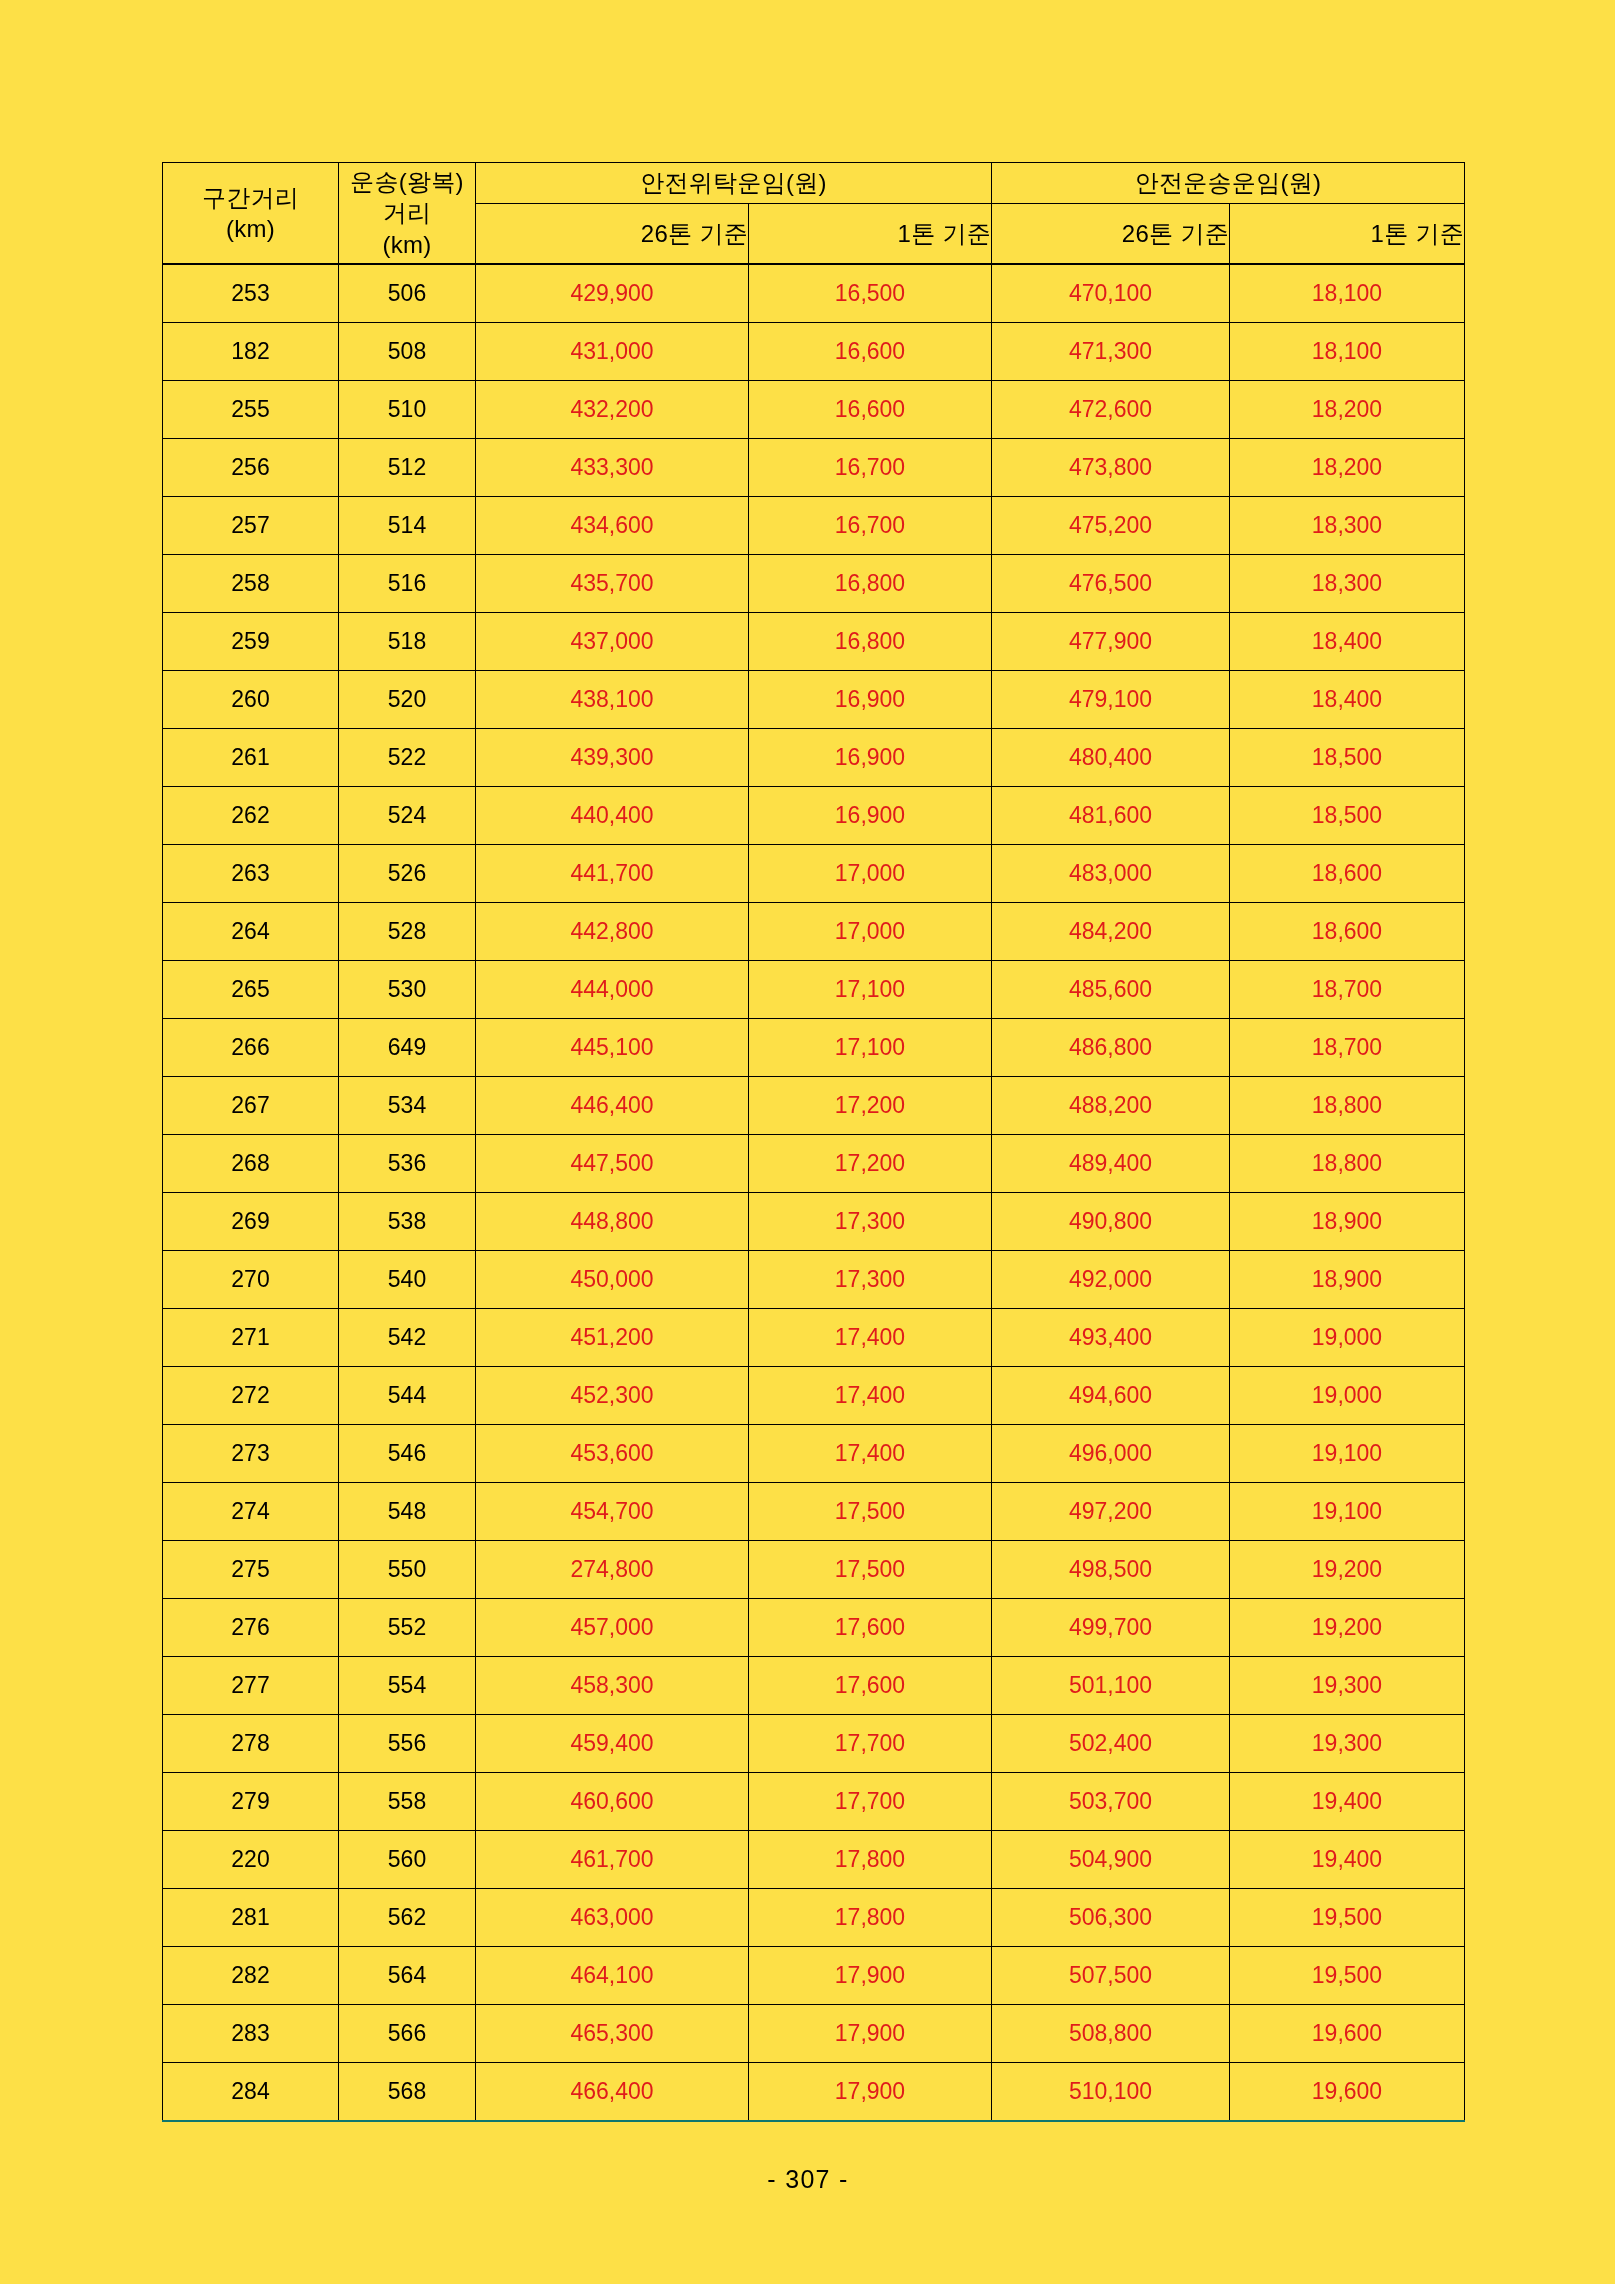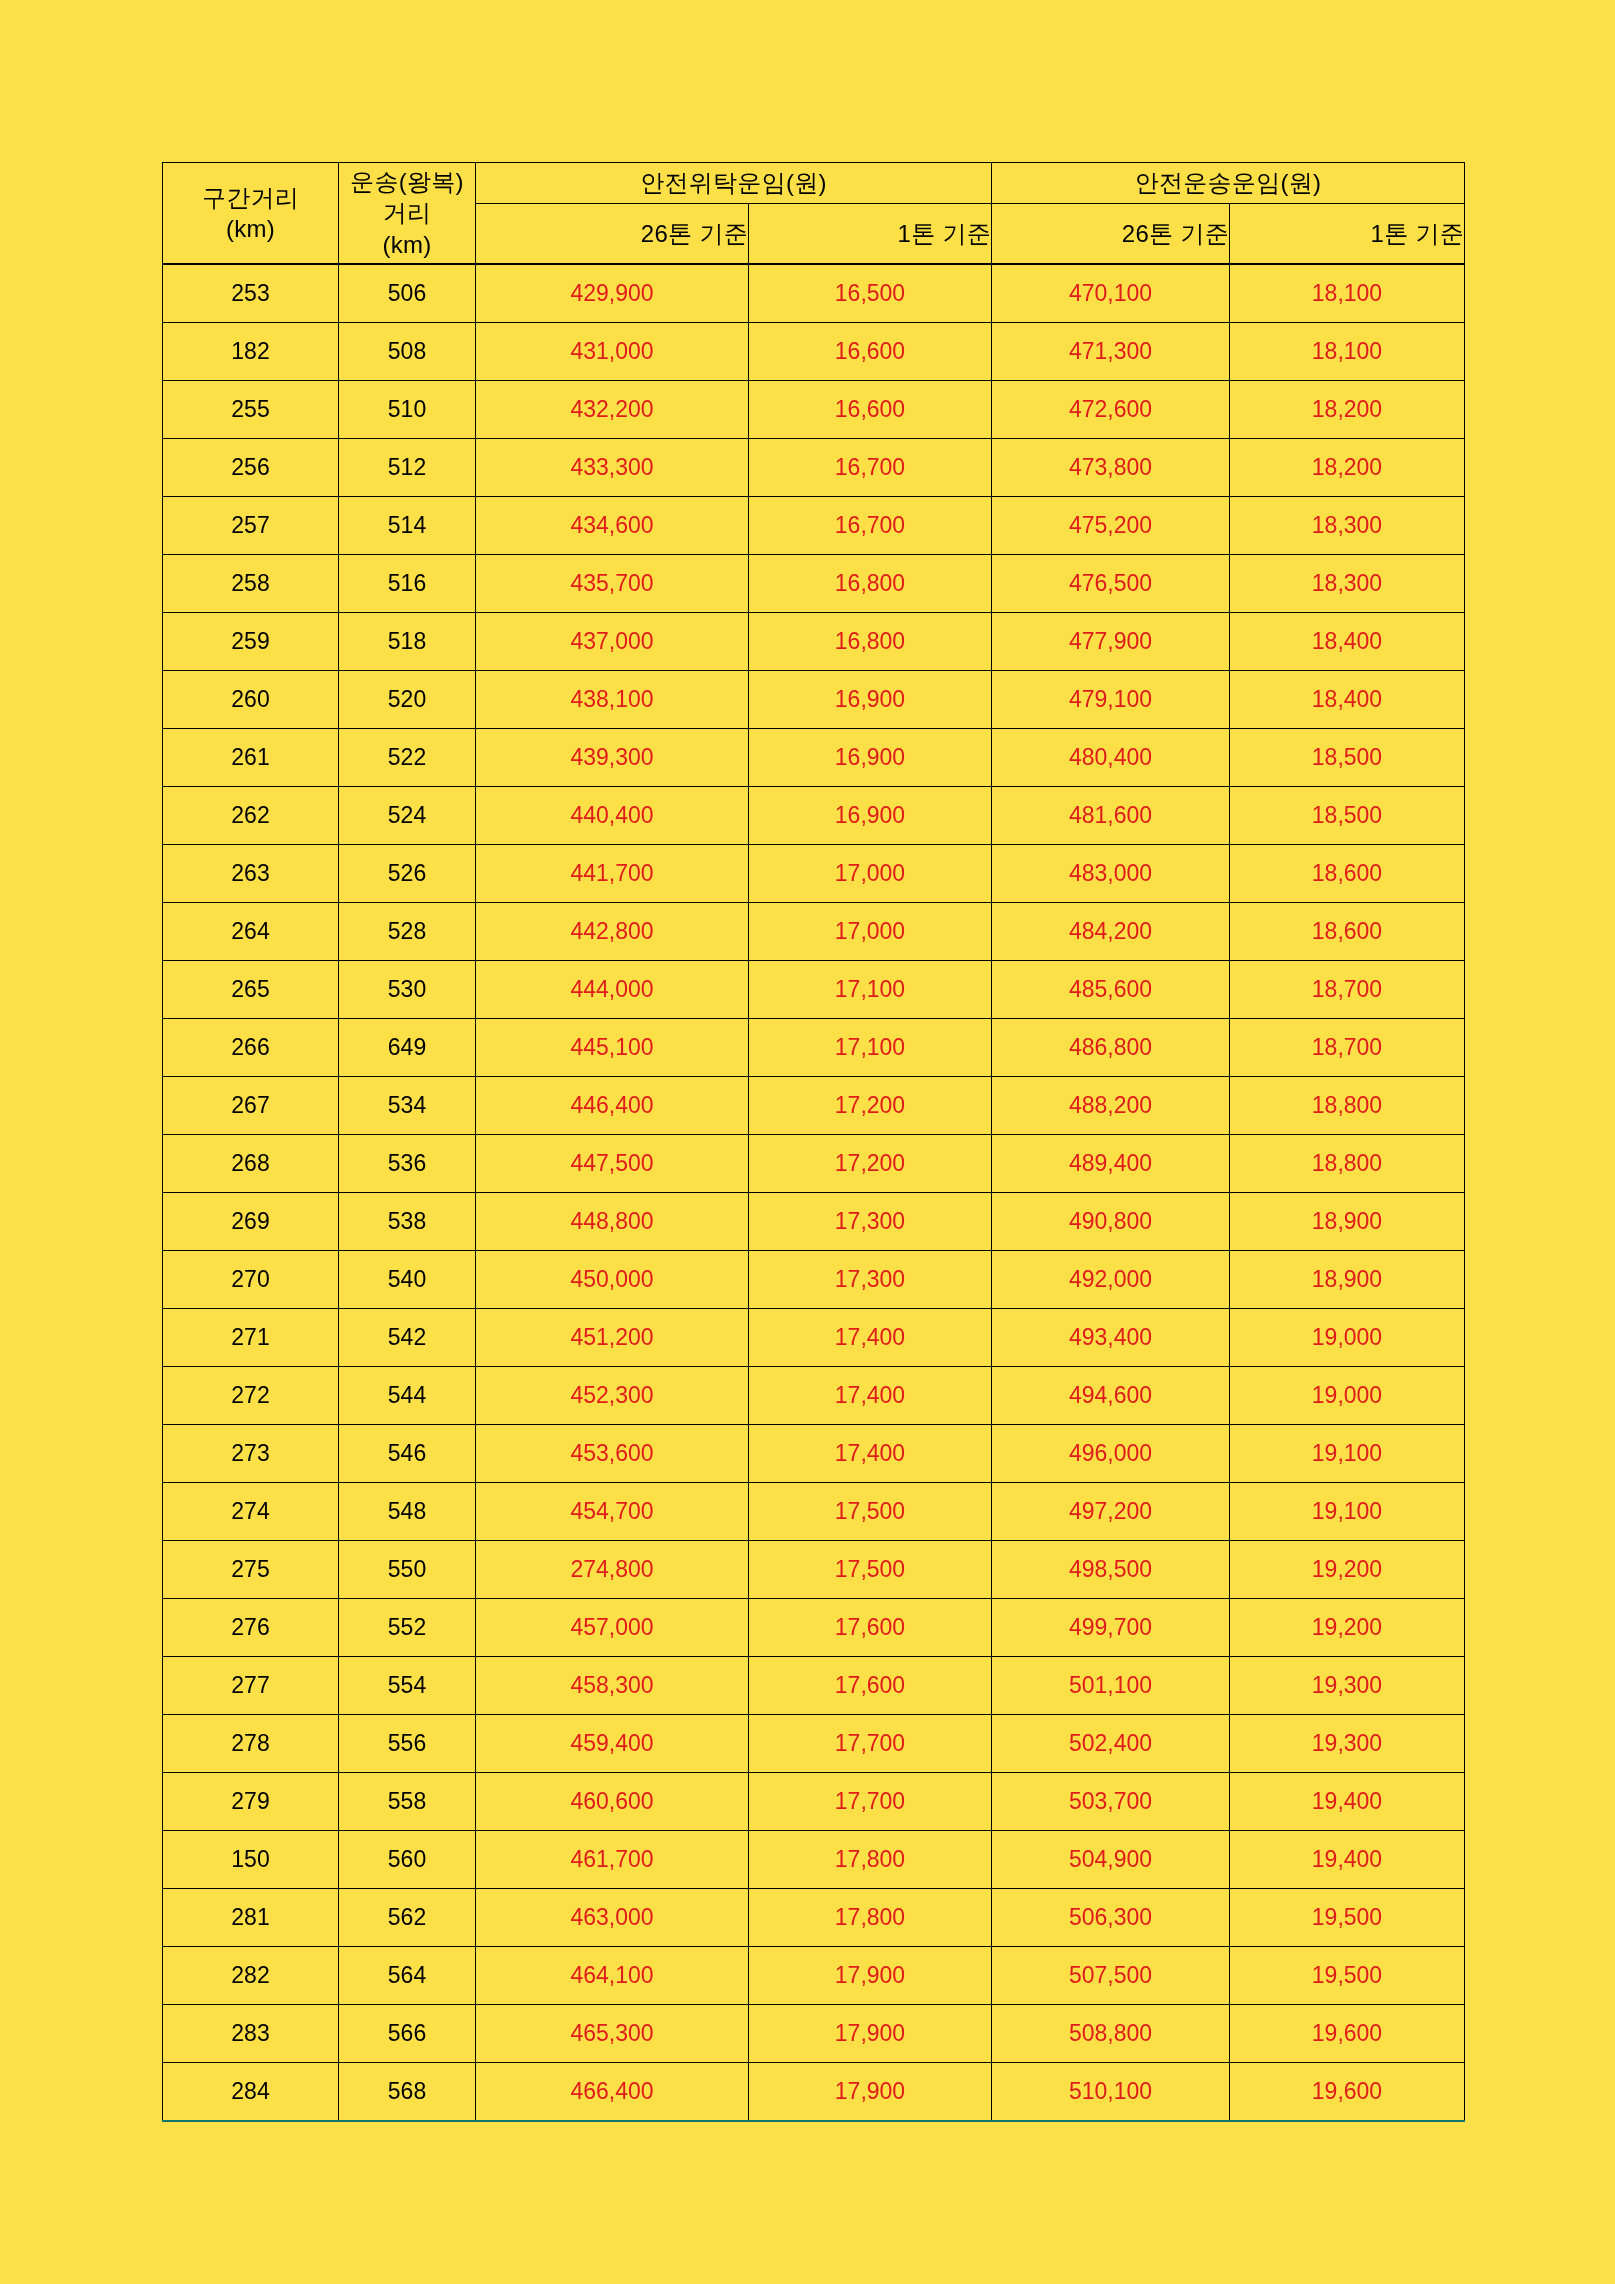--- a/index.html
+++ b/index.html
@@ -348,21 +348,21 @@
         </tr>
         <tr>
           <td class="v-dist">279</td>
           <td class="v-dist">558</td>
           <td class="v-fare">460,600</td>
           <td class="v-fare">17,700</td>
           <td class="v-fare">503,700</td>
           <td class="v-fare">19,400</td>
         </tr>
         <tr>
-          <td class="v-dist">150</td>
+          <td class="v-dist">220</td>
           <td class="v-dist">560</td>
           <td class="v-fare">461,700</td>
           <td class="v-fare">17,800</td>
           <td class="v-fare">504,900</td>
           <td class="v-fare">19,400</td>
         </tr>
         <tr>
           <td class="v-dist">281</td>
           <td class="v-dist">562</td>
           <td class="v-fare">463,000</td>
@@ -390,15 +390,16 @@
           <td class="v-dist">284</td>
           <td class="v-dist">568</td>
           <td class="v-fare">466,400</td>
           <td class="v-fare">17,900</td>
           <td class="v-fare">510,100</td>
           <td class="v-fare">19,600</td>
         </tr>
       </tbody>
   </table>
 
+  <div class="page-footer">- 307 -</div>
 
 </div>
 
 
 </body></html>

